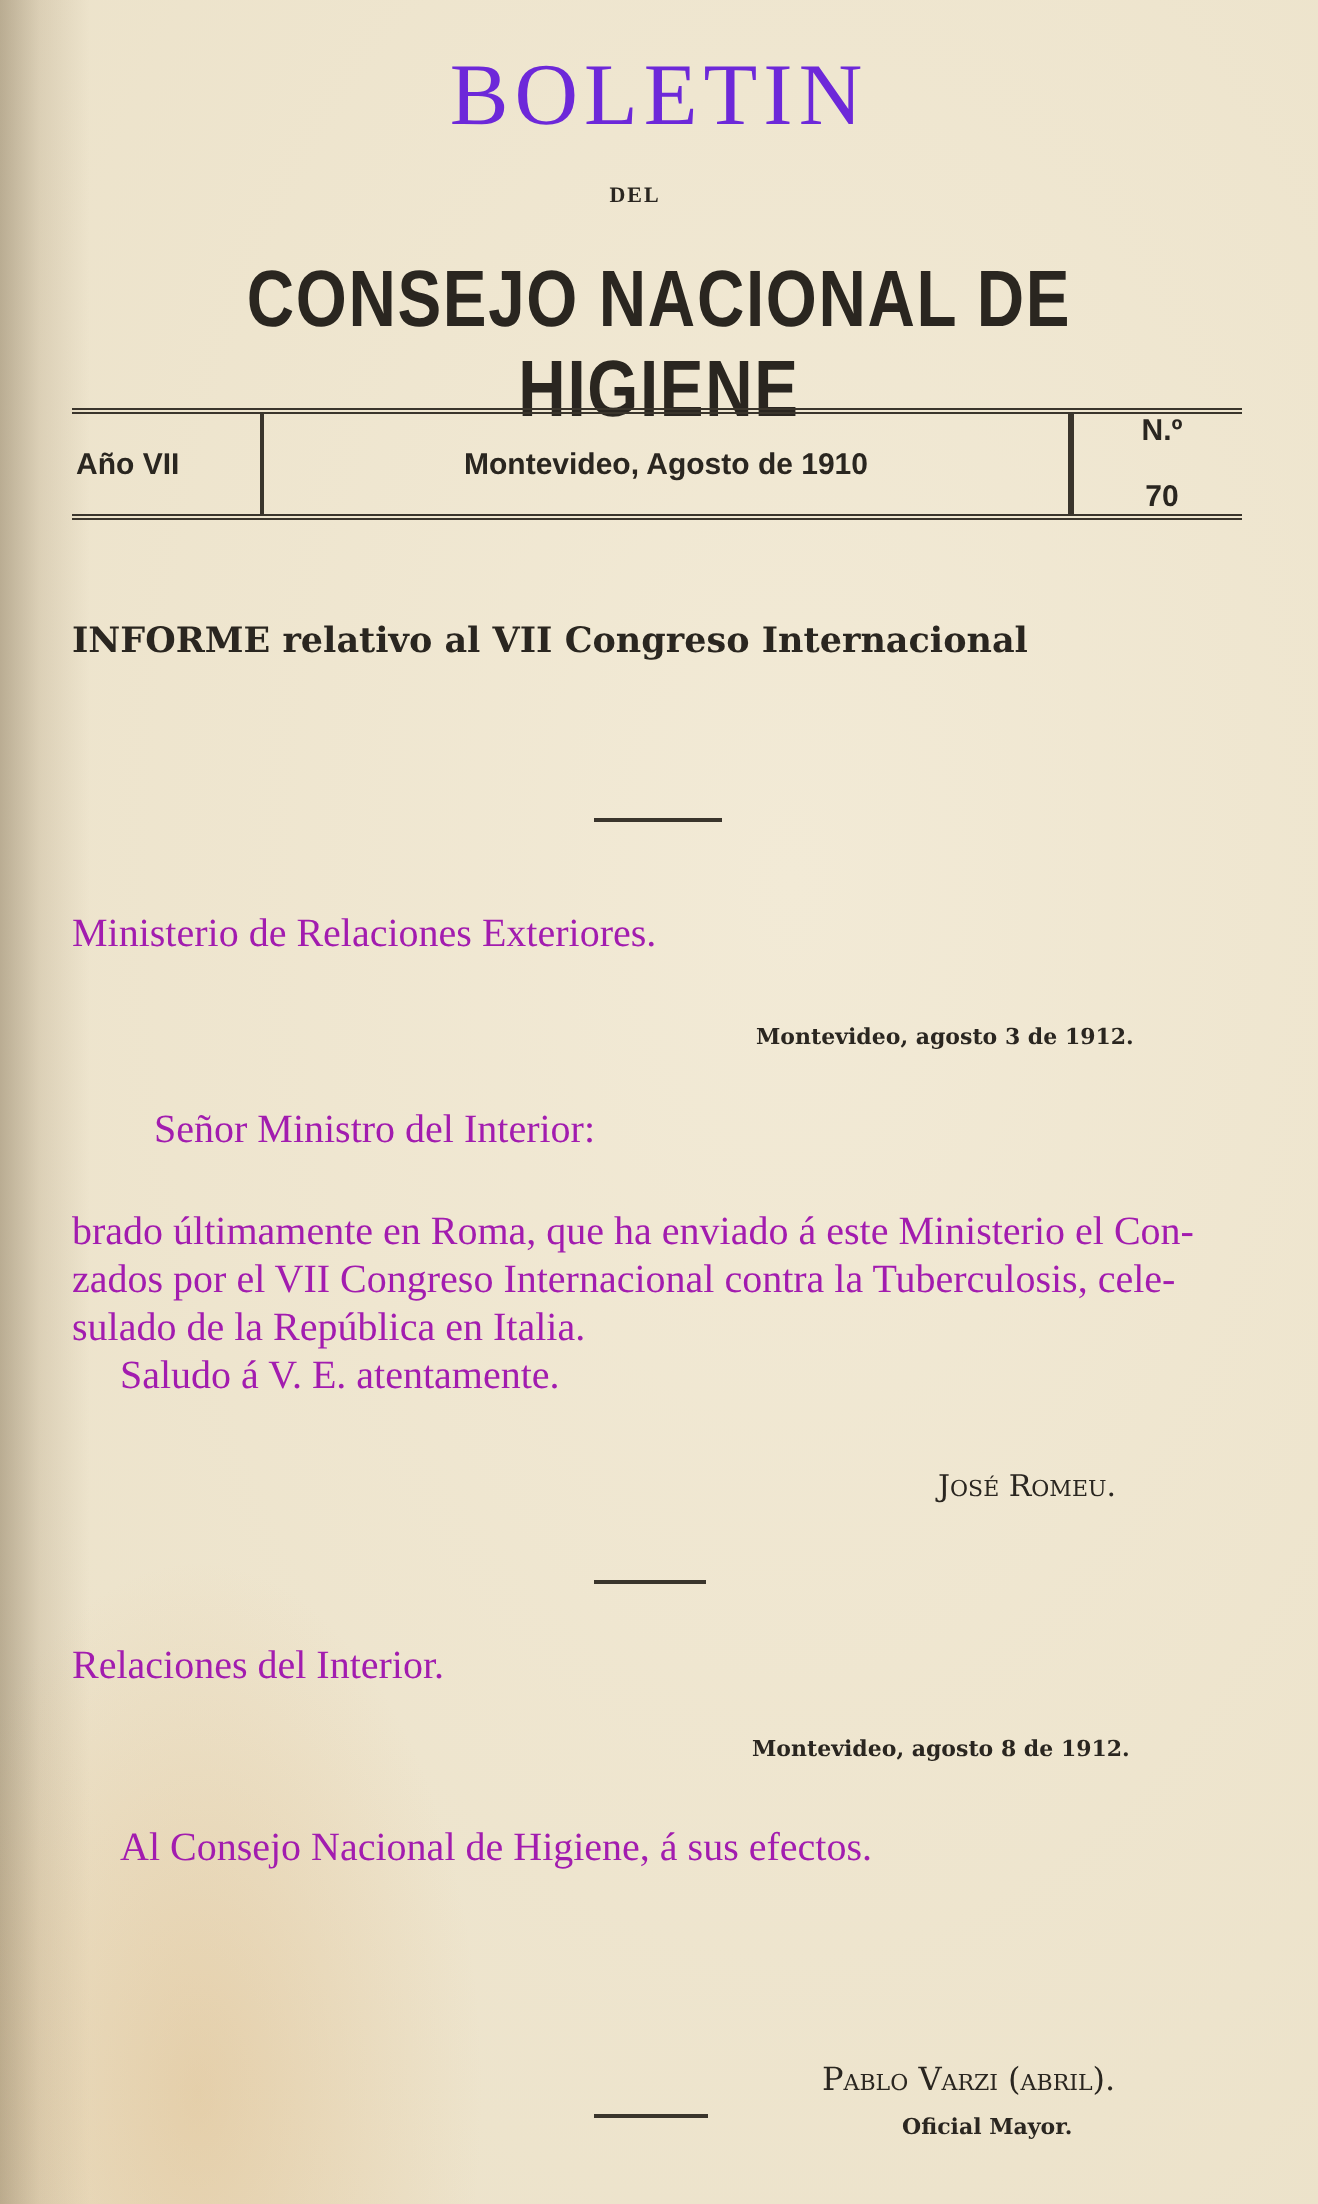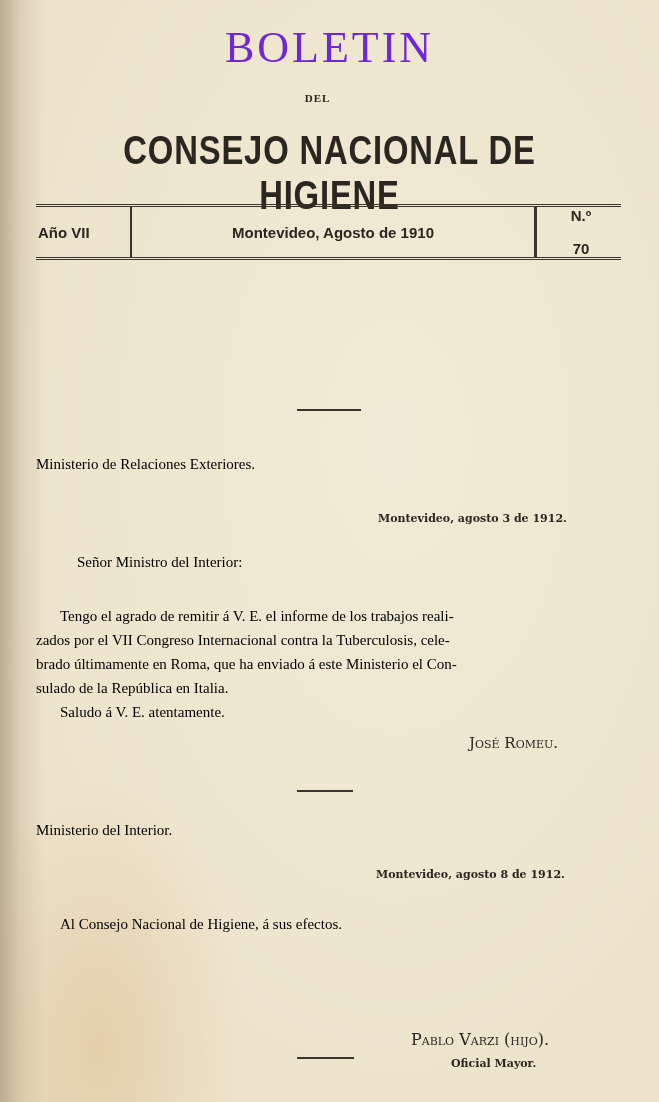--- a/index.html
+++ b/index.html
@@ -39,21 +39,21 @@
     .mh-year { width: 92px; padding-left: 2px; border-right: 2px solid #3a352c; }
     .mh-date { flex: 1; justify-content: center; }
     .mh-num { width: 76px; border-left: 3px solid #3a352c; justify-content: space-between; padding: 0 2px 0 6px; flex-direction: column; }
     .informe {
       top: 308px; left: 36px; width: 585px;
       font-family: "DejaVu Serif", serif; font-weight: bold; font-size: 17.5px; line-height: 26px;
       text-align: justify;
     }
     .informe .line2, .informe .line3 { padding-left: 20px; }
     .rule { height: 2px; background: #3a352c; }
-    .body-text { font-family: "Liberation Serif", serif; font-size: 15px; color: #000000; }
+    .body-text { font-family: "Liberation Serif", serif; font-size: 20px; color: #a21caf; }
     .small-date { font-family: "DejaVu Serif", serif; font-size: 11px; font-weight: bold; }
     .para { line-height: 24px; text-align: justify; }
     .sc { font-variant: small-caps; font-family: "DejaVu Serif", serif; font-size: 15px; }
   </style>
 </head>
 <body>
 
 <div class="abs title-boletin">BOLETIN</div>
 <div class="abs title-del">DEL</div>
 <div class="abs title-consejo">CONSEJO NACIONAL DE HIGIENE</div>
@@ -61,42 +61,45 @@
 <div class="abs masthead">
   <div class="mh-cell mh-year">Año VII</div>
   <div class="mh-cell mh-date">Montevideo, Agosto de 1910</div>
   <div class="mh-cell mh-num">
     <span>N.º</span>
     <span>70</span>
   </div>
 </div>
 
 <div class="abs informe">
+  <div class="line1">
+    <span>INFORME</span>
+    <span>relativo al VII Congreso Internacional</span>
+  </div>
 </div>
 
 <div class="abs rule" style="top:409px; left:297px; width:64px;"></div>
 
 <div class="abs body-text" style="top:456px; left:36px;">Ministerio de Relaciones Exteriores.</div>
 <div class="abs small-date" style="top:512px; left:378px;">Montevideo, agosto 3 de 1912.</div>
 <div class="abs body-text" style="top:554px; left:77px;">Señor Ministro del Interior:</div>
 
 <div class="abs body-text para" style="top:604px; left:36px; width:585px;">
-  <div style="padding-left:24px;">Tengo el agrado de remitir á V. E. el informe de los trabajos reali-</div>
+  <div>brado últimamente en Roma, que ha enviado á este Ministerio el Con-</div>
   <div>zados por el VII Congreso Internacional contra la Tuberculosis, cele-</div>
-  <div>brado últimamente en Roma, que ha enviado á este Ministerio el Con-</div>
   <div>sulado de la República en Italia.</div>
   <div style="padding-left:24px;">Saludo á V. E. atentamente.</div>
 </div>
 
 <div class="abs sc" style="top:734px; left:469px;">José Romeu.</div>
 
 <div class="abs rule" style="top:790px; left:297px; width:56px;"></div>
 
-<div class="abs body-text" style="top:822px; left:36px;">Ministerio del Interior.</div>
+<div class="abs body-text" style="top:822px; left:36px;">Relaciones del Interior.</div>
 <div class="abs small-date" style="top:868px; left:376px;">Montevideo, agosto 8 de 1912.</div>
 <div class="abs body-text para" style="top:912px; left:60px; width:520px;">
   <div>Al Consejo Nacional de Higiene, á sus efectos.</div>
 </div>
 
-<div class="abs sc" style="top:1030px; left:411px; font-size:16px;">Pablo Varzi (hijo).</div>
+<div class="abs sc" style="top:1030px; left:411px; font-size:16px;">Pablo Varzi (abril).</div>
 <div class="abs small-date" style="top:1057px; left:451px;">Oficial Mayor.</div>
 
 <div class="abs rule" style="top:1057px; left:297px; width:57px;"></div>
 
 </body></html>

